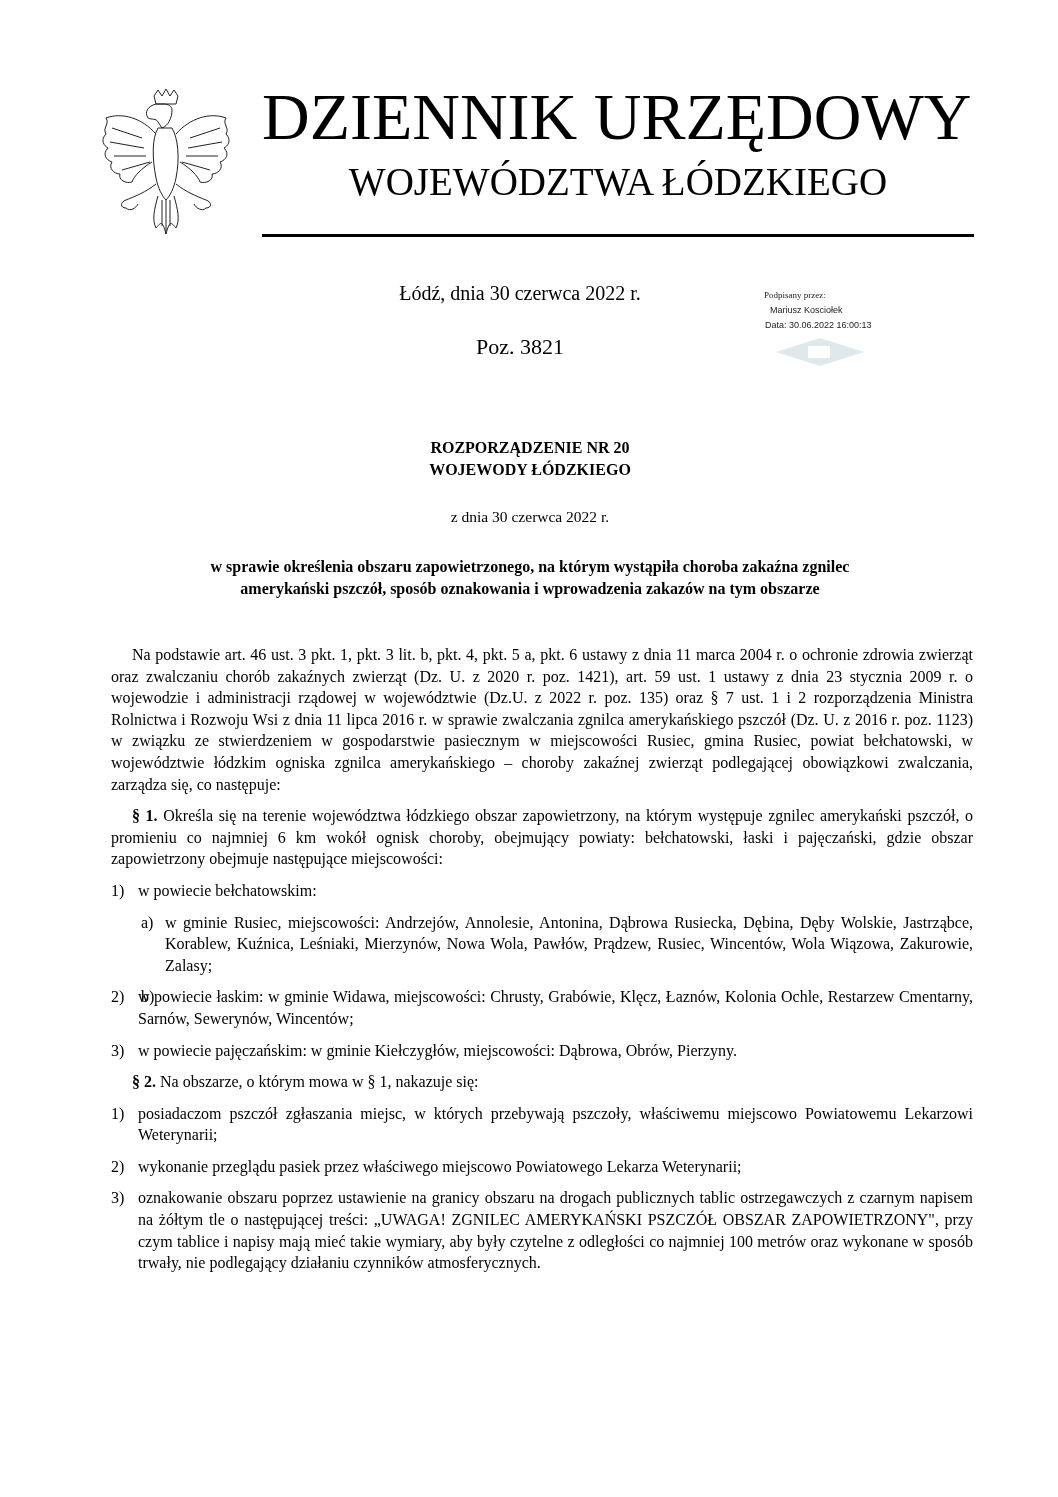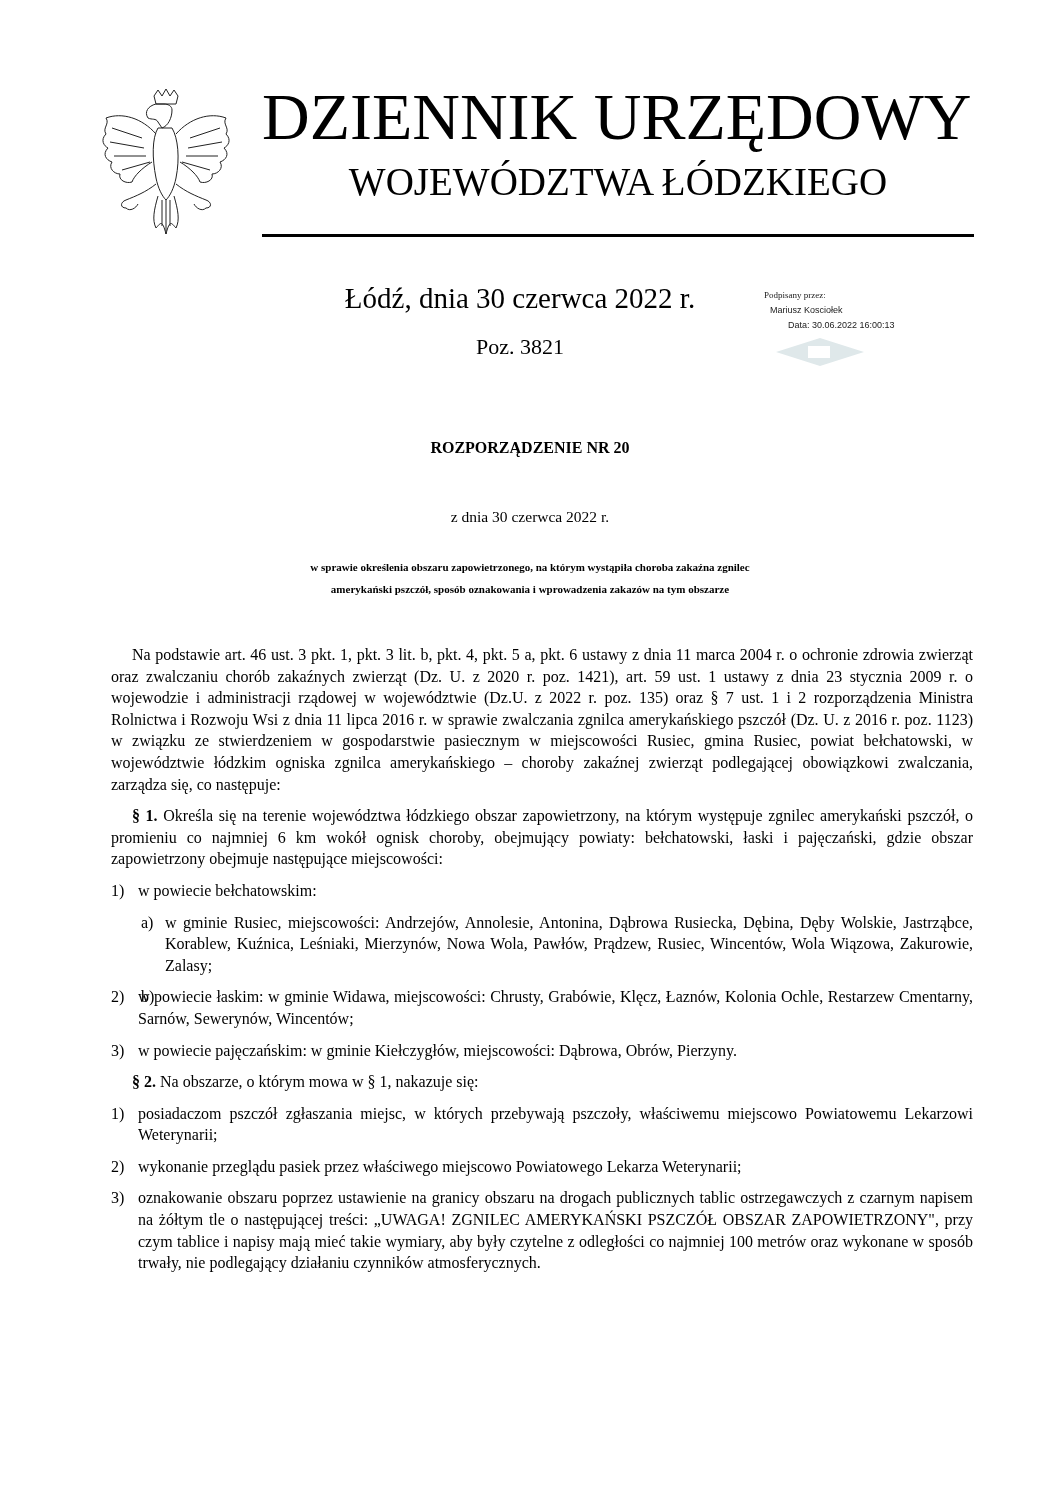--- a/index.html
+++ b/index.html
@@ -4,32 +4,32 @@
 <style>
   html, body { margin: 0; padding: 0; background: #ffffff; }
   body { width: 1058px; height: 1497px; position: relative; overflow: hidden;
          font-family: "Liberation Serif", "DejaVu Serif", serif; color: #000; }
   .emblem { position: absolute; left: 92px; top: 88px; width: 148px; height: 150px; }
   .title-main { position: absolute; left: 262px; top: 78px; width: 712px; 
                 font-size: 66px; line-height: 78px; letter-spacing: 0px; white-space: nowrap; }
   .title-sub { position: absolute; left: 262px; top: 160px; width: 712px; text-align: center;
                font-size: 39px; line-height: 44px; white-space: nowrap; }
   .rule { position: absolute; left: 262px; top: 234px; width: 712px; height: 3px; background: #000; }
-  .place-date { position: absolute; left: 300px; top: 282px; width: 440px; text-align: center; font-size: 29px; }
+  .place-date { position: absolute; left: 300px; top: 282px; width: 440px; text-align: center; font-size: 20px; }
   .poz { position: absolute; left: 300px; top: 334px; width: 440px; text-align: center; font-size: 22px; }
   .stamp { position: absolute; left: 760px; top: 288px; width: 190px; height: 80px;
            font-family: "Liberation Sans", "DejaVu Sans", sans-serif; font-size: 9px; line-height: 15px; color: #222; }
   .stamp .l1 { margin-left: 4px; font-family: Liberation Serif, serif; }
   .stamp .l2 { margin-left: 10px; }
-  .stamp .l3 { margin-left: 28px; }
+  .stamp .l3 { margin-left: 5px; }
   .stamp-logo { position: absolute; left: 12px; top: 48px; }
   .h-center { position: absolute; left: 100px; width: 860px; text-align: center; }
   .reg-title { top: 437px; font-size: 16px; font-weight: bold; line-height: 22px; }
   .reg-date { top: 508px; font-size: 15.5px; }
-  .reg-subject { top: 556px; font-size: 11px; font-weight: bold; line-height: 22px; }
+  .reg-subject { top: 556px; font-size: 16px; font-weight: bold; line-height: 22px; }
   .body { position: absolute; left: 111px; top: 644px; width: 862px; font-size: 16px; line-height: 21.6px; }
   .body p { margin: 0; text-align: justify; }
   .indent { text-indent: 21px; }
   .gap { margin-top: 10px !important; }
   .item { position: relative; padding-left: 27px; text-align: justify; margin: 0; }
   .item .num { position: absolute; left: 0; top: 0; }
   .sub { position: relative; padding-left: 54px; margin: 0; text-align: justify; }
   .sub .num { position: absolute; left: 30px; top: 0; }
   b { font-weight: bold; }
 </style>
@@ -71,20 +71,21 @@
   <div class="stamp-logo">
     <svg width="96" height="32" viewBox="0 0 96 32">
       <path d="M4 16 L48 2 L92 16 L48 30 Z" fill="#dfe8ea"></path>
       <path d="M36 10 L58 10 L58 22 L36 22 Z M42 14 L52 14 L52 18 L42 18 Z" fill="#ffffff"></path>
     </svg>
   </div>
 </div>
 
 <div class="h-center reg-title">
   <div>ROZPORZĄDZENIE NR 20</div>
+  <div>WOJEWODY ŁÓDZKIEGO</div>
 </div>
 <div class="h-center reg-date">z dnia 30 czerwca 2022 r.</div>
 <div class="h-center reg-subject">
   <div>w sprawie określenia obszaru zapowietrzonego, na którym wystąpiła choroba zakaźna zgnilec</div>
   <div>amerykański pszczół, sposób oznakowania i wprowadzenia zakazów na tym obszarze</div>
 </div>
 
 <div class="body">
   <p class="indent">Na podstawie art. 46 ust. 3 pkt. 1, pkt. 3 lit. b, pkt. 4, pkt. 5 a, pkt. 6 ustawy z dnia 11 marca 2004 r. o ochronie zdrowia zwierząt oraz zwalczaniu chorób zakaźnych zwierząt (Dz. U. z 2020 r. poz. 1421), art. 59 ust. 1 ustawy z dnia 23 stycznia 2009 r. o wojewodzie i administracji rządowej w województwie (Dz.U. z 2022 r. poz. 135) oraz § 7 ust. 1 i 2 rozporządzenia Ministra Rolnictwa i Rozwoju Wsi z dnia 11 lipca 2016 r. w sprawie zwalczania zgnilca amerykańskiego pszczół (Dz. U. z 2016 r. poz. 1123) w związku ze stwierdzeniem w gospodarstwie pasiecznym w miejscowości Rusiec, gmina Rusiec, powiat bełchatowski, w województwie łódzkim ogniska zgnilca amerykańskiego – choroby zakaźnej zwierząt podlegającej obowiązkowi zwalczania, zarządza się, co następuje:</p>
 

